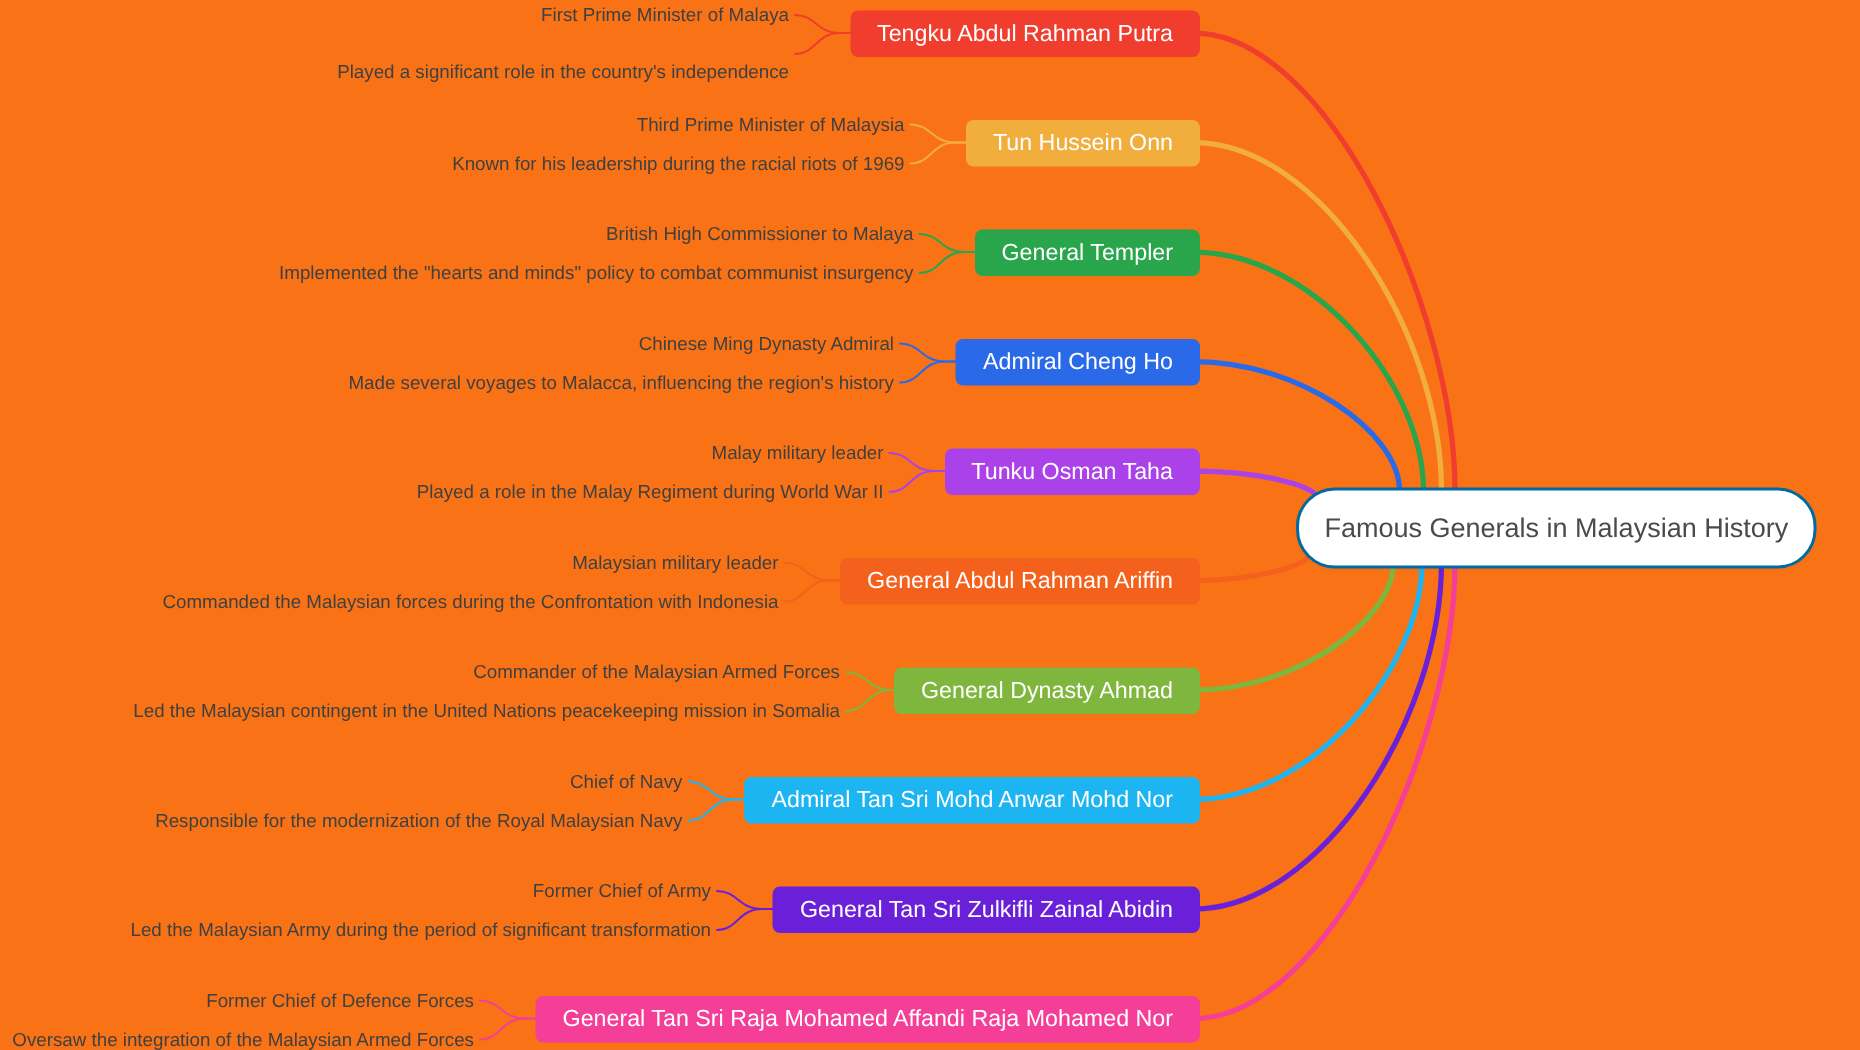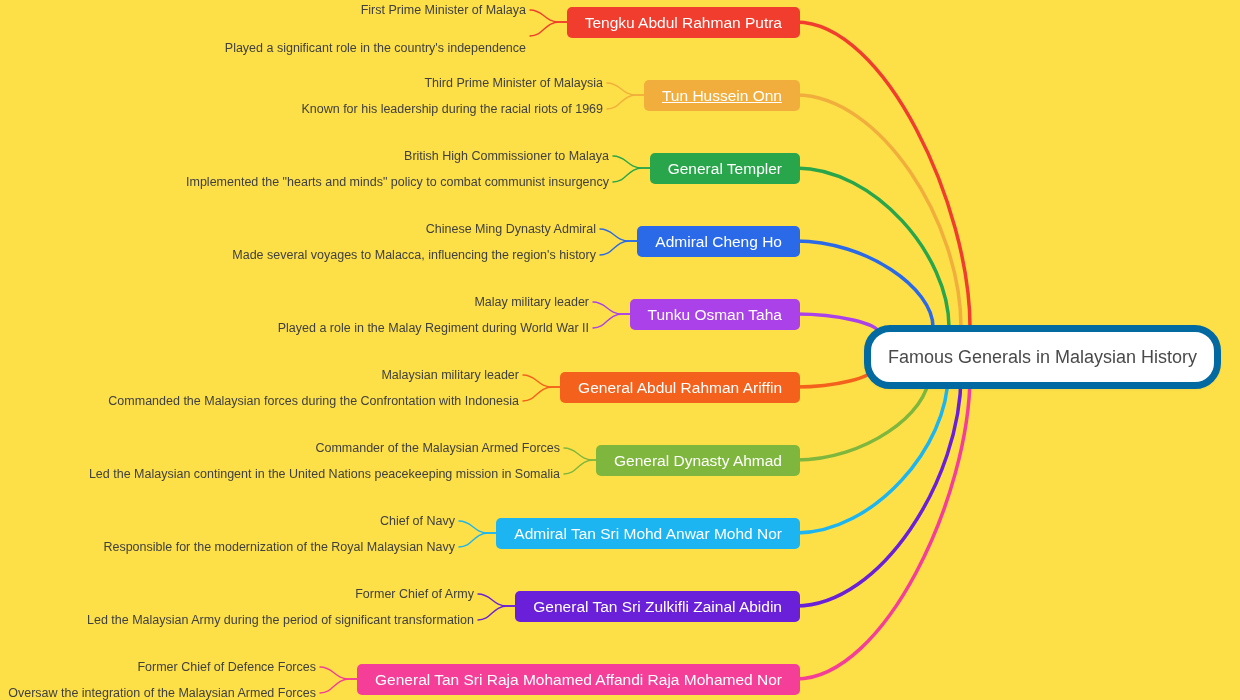--- a/index.html
+++ b/index.html
@@ -5,21 +5,21 @@
   html, body {
     margin: 0; padding: 0;
     width: 1240px; height: 700px;
     background: #ffffff;
     font-family: "Liberation Sans", sans-serif;
     overflow: hidden;
   }
   #canvas {
     position: relative;
     width: 1240px; height: 700px;
-    background: #fde047;
+    background: #f97316;
   }
   #curves {
     position: absolute;
     left: 0; top: 0;
     width: 1240px; height: 700px;
     z-index: 1;
   }
   .node {
     position: absolute;
     right: 440px;               
@@ -44,21 +44,21 @@
     z-index: 2;
   }
   .central {
     position: absolute;
     left: 864px;
     top: 325px;
     height: 50px;
     line-height: 50px;
     padding: 0 17px;
     background: #ffffff;
-    border: 7px solid #0369a1;
+    border: 2px solid #0369a1;
     border-radius: 26px;
     box-shadow: 0 1px 3px rgba(0,0,0,0.04);
     font-size: 18px;
     color: #4a4a4a;
     white-space: nowrap;
     z-index: 4;
     cursor: pointer;
   }
 </style>
 </head>
@@ -100,21 +100,21 @@
 
   <div class="branch">
     <div class="fact" style="top: 2px; right: 714px;">First Prime Minister of Malaya</div>
     <div class="fact" style="top: 40px; right: 714px;">Played a significant role in the country's independence</div>
     <div class="node" style="background: rgb(240, 61, 46); top: 6.5px; margin-left: 16px;">Tengku Abdul Rahman Putra</div>
   </div>
 
   <div class="branch">
     <div class="fact" style="top: 75px; right: 637px;">Third Prime Minister of Malaysia</div>
     <div class="fact" style="top: 101px; right: 637px;">Known for his leadership during the racial riots of 1969</div>
-    <div class="node" style="background: rgb(242, 174, 61); top: 79.5px; text-decoration: underline;">Tun Hussein Onn</div>
+    <div class="node" style="background: rgb(242, 174, 61); top: 79.5px;">Tun Hussein Onn</div>
   </div>
 
   <div class="branch">
     <div class="fact" style="top: 148px; right: 631px;">British High Commissioner to Malaya</div>
     <div class="fact" style="top: 174px; right: 631px;">Implemented the "hearts and minds" policy to combat communist insurgency</div>
     <div class="node" style="background: rgb(41, 166, 75); top: 152.5px;">General Templer</div>
   </div>
 
   <div class="branch">
     <div class="fact" style="top: 221px; right: 644px;">Chinese Ming Dynasty Admiral</div>

